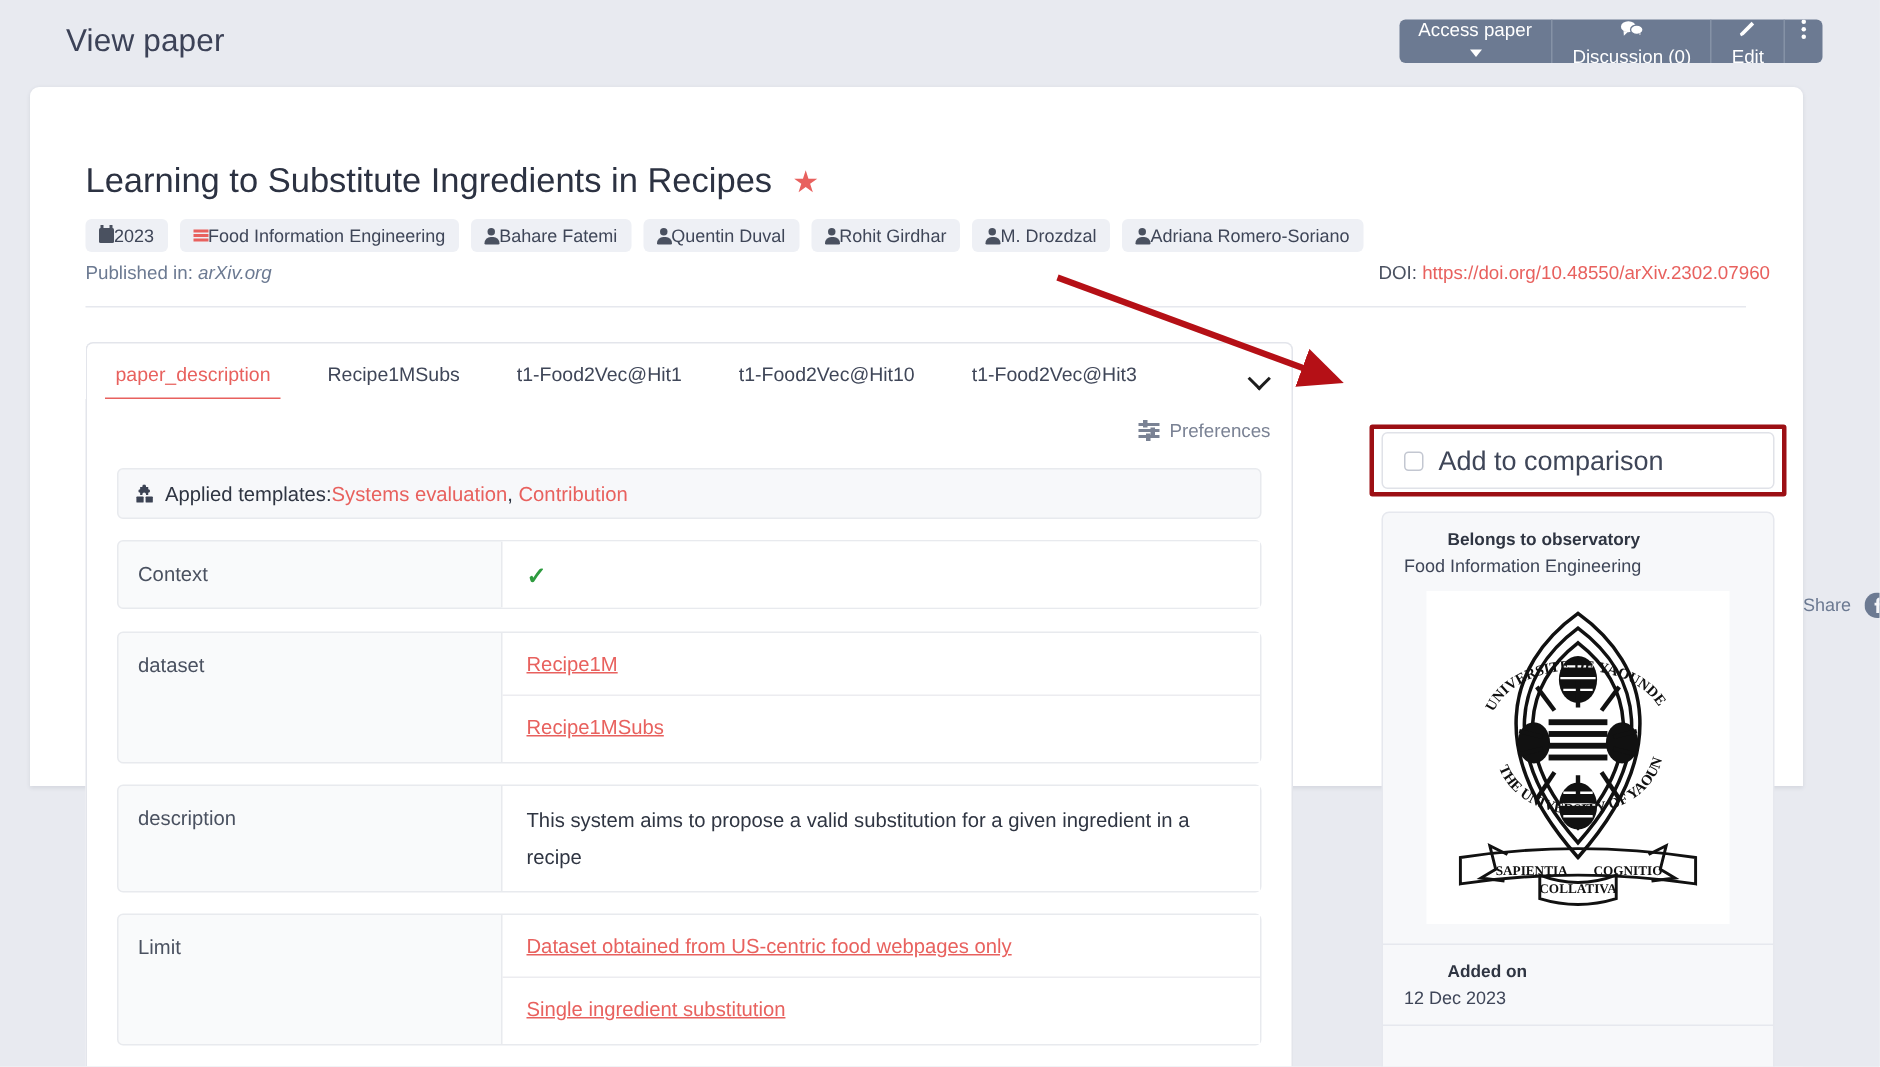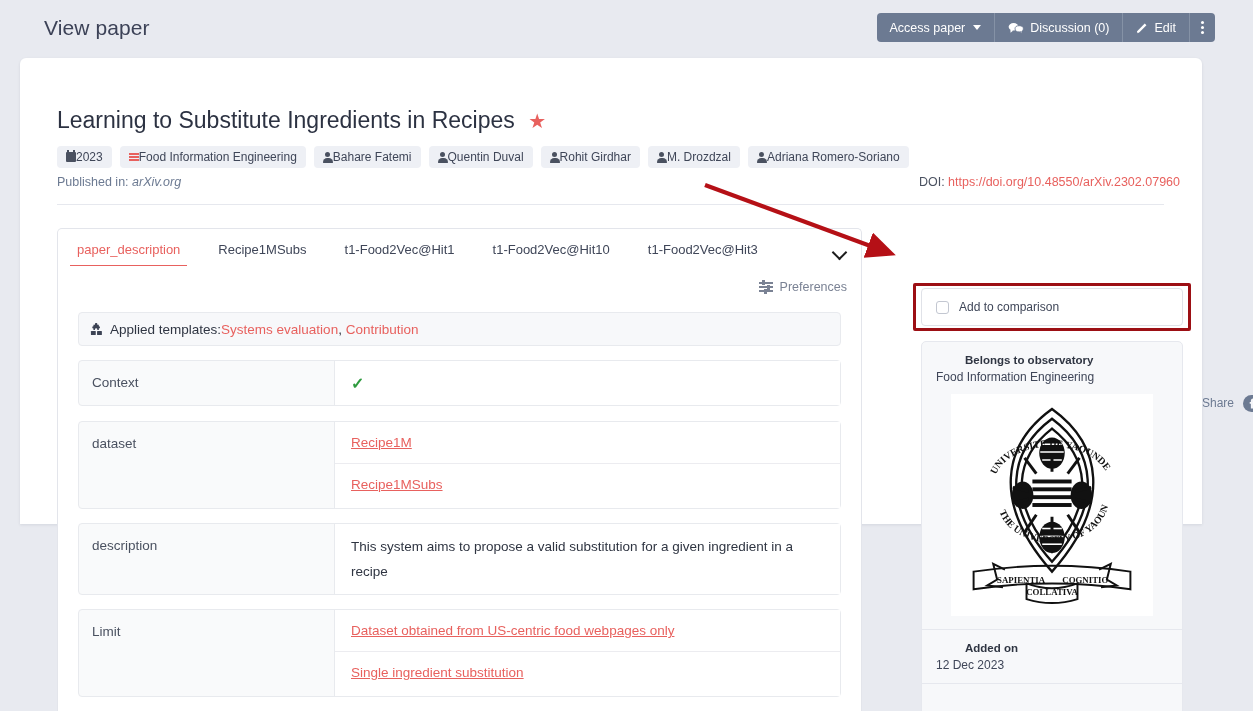--- a/index.html
+++ b/index.html
@@ -24,21 +24,21 @@
   }
   .btn-group {
     position: absolute; right: 62px; top: 13px;
     display: flex; align-items: stretch;
     background: #6c7a92; border-radius: 4px; overflow: hidden;
     height: 29px;
   }
   .btn-group > div {
     display: flex; align-items: center; gap: 6px;
     padding: 0 13px; color: #fff; font-size: 12.5px;
-    border-right: 1px solid #8592a6; cursor: pointer; white-space: nowrap;
+    border-right: 1px solid #8592a6; cursor: pointer; white-space: nowrap; flex-direction: column;
   }
   .btn-group > div:last-child { border-right: none; padding: 0 11px; }
   .caret-down {
     width: 0; height: 0; border-left: 4px solid transparent;
     border-right: 4px solid transparent; border-top: 5px solid #fff;
     margin-left: 2px;
   }
   .dots-vert { display: flex; flex-direction: column; gap: 2px; align-items: center; }
   .dots-vert i { width: 3px; height: 3px; background: #fff; border-radius: 50%; display: block; }
 
@@ -185,21 +185,21 @@
   
   .cmp-box {
     position: absolute; left: 901px; top: 230px; width: 262px; height: 38px;
     border: 1px solid #e0e2e8; border-radius: 4px; background: #fff;
     display: flex; align-items: center; padding-left: 14px; gap: 10px;
   }
   .cmp-chk {
     width: 13px; height: 13px; border: 1.4px solid #c3c7d1; border-radius: 3px;
     background: #fff; cursor: pointer; flex: none;
   }
-  .cmp-label { font-size: 12px; color: #3f4658; }
+  .cmp-label { font-size: 18px; color: #3f4658; }
   .cmp-highlight {
     position: absolute; left: 893px; top: 225px; width: 278px; height: 48px;
     border: 3px solid #9c0f14; border-radius: 2px; pointer-events: none;
   }
 
   .side-card {
     position: absolute; left: 901px; top: 283px; width: 262px; height: 428px;
     background: #f7f8fa; border: 1px solid #e6e8ee; border-radius: 5px 5px 0 0;
     overflow: hidden;
   }

